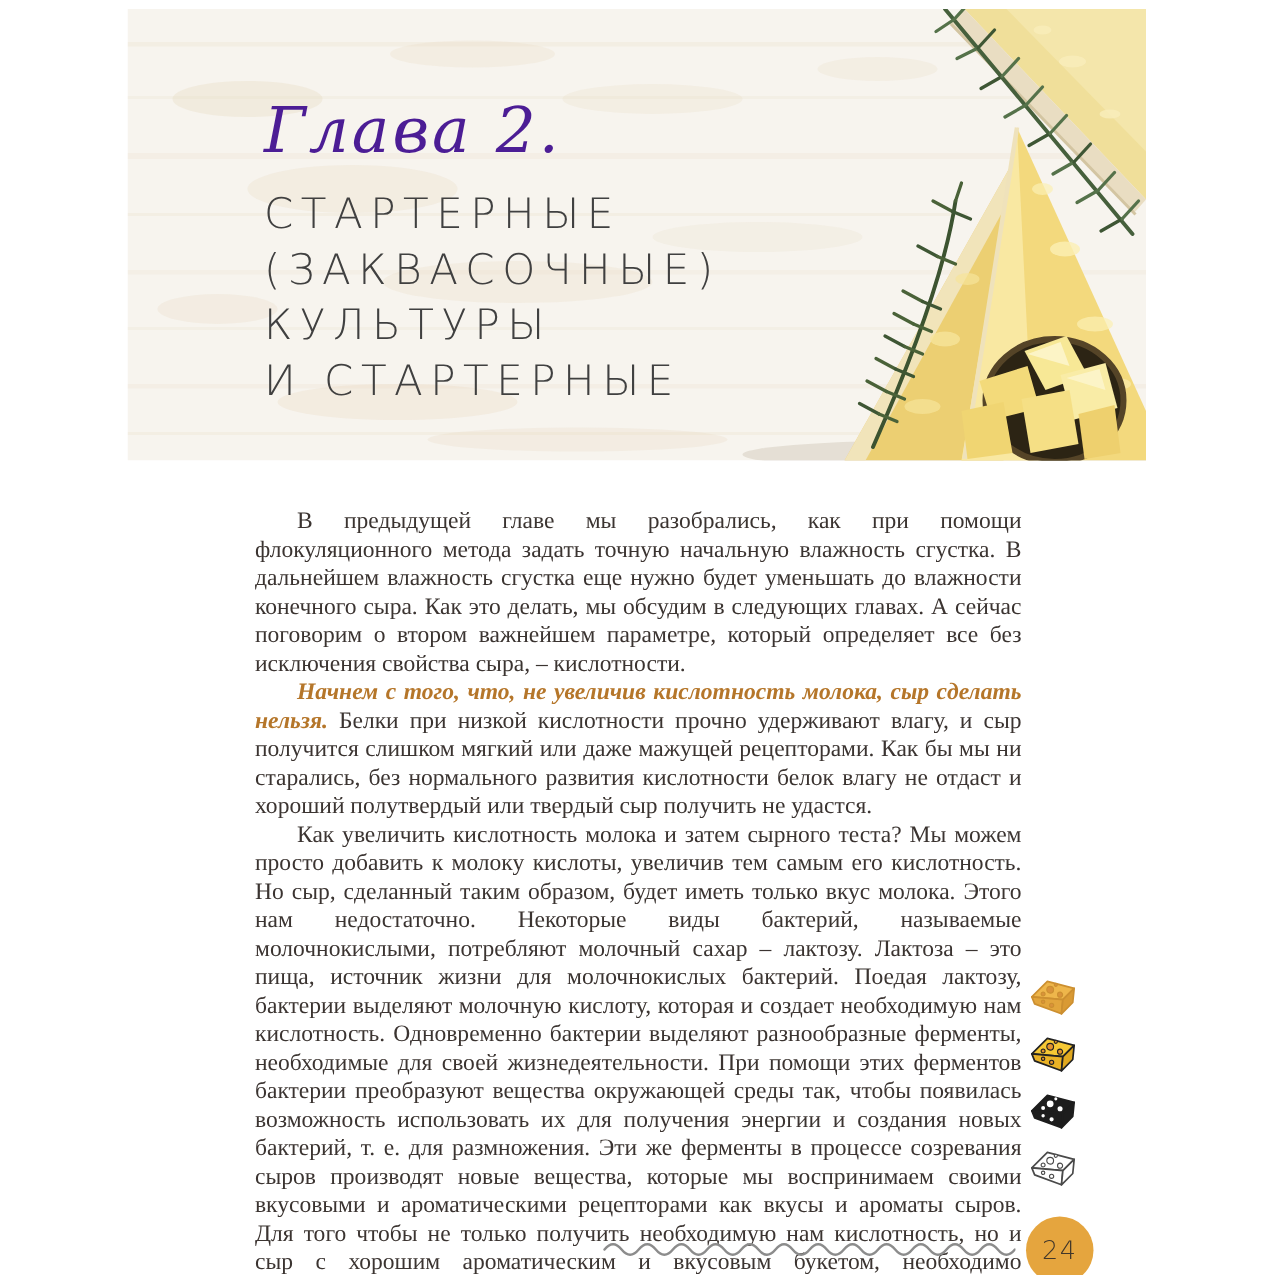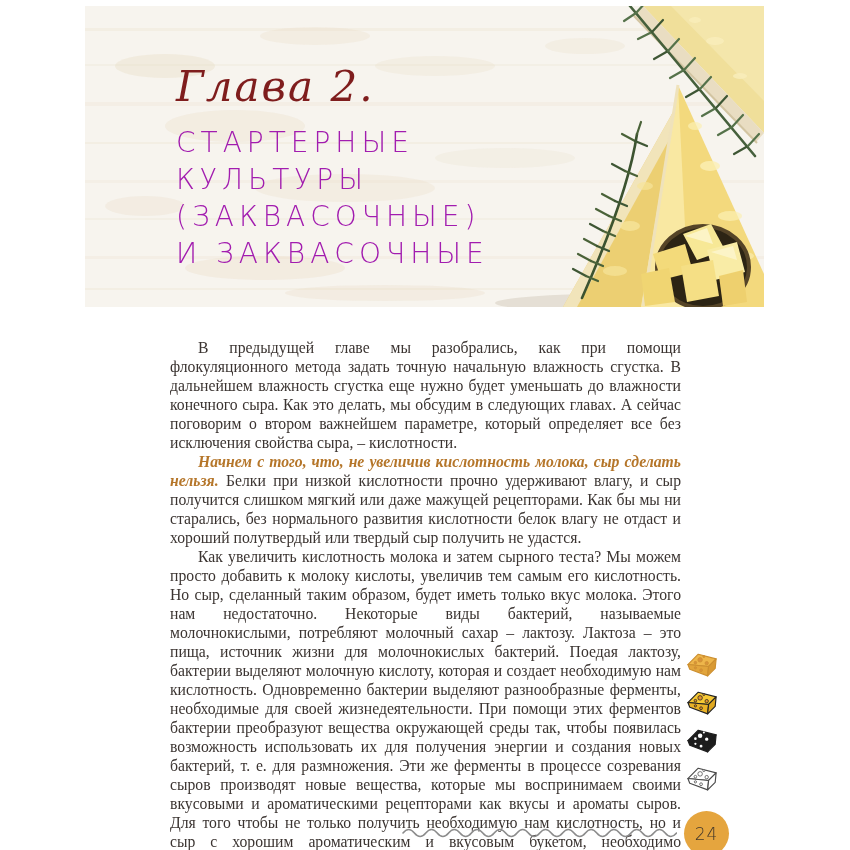--- a/index.html
+++ b/index.html
@@ -5,27 +5,27 @@
   html,body{margin:0;padding:0;}
   body{
     width:850px;height:850px;position:relative;overflow:hidden;
     background:#ffffff;
     font-family:"Liberation Serif", serif;
   }
   .photo{position:absolute;left:85px;top:6px;width:679px;height:301px;}
   .chapter-script{
     position:absolute;left:176px;top:62px;
     font-family:"DejaVu Serif", serif;font-style:italic;
-    font-size:42px;color:#7f1d1d;letter-spacing:2px;
+    font-size:42px;color:#4c1d95;letter-spacing:2px;
   }
   .chapter-title{
     position:absolute;left:176px;top:124px;
     font-family:"DejaVu Sans", sans-serif;font-weight:200;
     font-size:28px;line-height:37px;letter-spacing:5px;
-    color:#a21caf;
+    color:#404040;
   }
   .chapter-title span{display:block;white-space:nowrap;}
   .body-text{
     position:absolute;left:170px;top:338px;width:511px;
     font-size:15.7px;line-height:19px;color:#3b3431;
     text-align:justify;
   }
   .body-text p{margin:0;text-indent:28px;}
   .accent{color:#b5762a;font-weight:bold;font-style:italic;}
   .icons-col{
@@ -149,23 +149,23 @@
     <line x1="506" y1="255" x2="493" y2="248"></line>
       <line x1="506" y1="255" x2="518" y2="260"></line>
     <line x1="501" y1="270" x2="488" y2="263" stroke="#3e5634"></line>
       <line x1="501" y1="270" x2="513" y2="275"></line>
   </g>
 </svg>
 
 <div class="chapter-script">Глава 2.</div>
 <div class="chapter-title">
   <span>СТАРТЕРНЫЕ</span>
+  <span>(ЗАКВАСОЧНЫЕ)</span>
   <span>КУЛЬТУРЫ</span>
-  <span>(ЗАКВАСОЧНЫЕ)</span>
-  <span>И ЗАКВАСОЧНЫЕ</span>
+  <span>И СТАРТЕРНЫЕ</span>
 </div>
 
 <div class="body-text">
   <p><span>В предыдущей главе мы разобрались, как при помощи флокуляционного метода задать точную начальную влажность сгустка. В дальнейшем влажность сгустка еще нужно будет уменьшать до влажности конечного сыра. Как это делать, мы обсудим в следующих главах. А сейчас поговорим о втором важнейшем параметре, который определяет все без исключения свойства сыра, – кислотности.</span></p>
   <p>
     <span class="accent">Начнем с того, что, не увеличив кислотность молока, сыр сделать нельзя.</span>
     <span>Белки при низкой кислотности прочно удерживают влагу, и сыр получится слишком мягкий или даже мажущей рецепторами. Как бы мы ни старались, без нормального развития кислотности белок влагу не отдаст и хороший полутвердый или твердый сыр получить не удастся.</span>
   </p>
   <p><span>Как увеличить кислотность молока и затем сырного теста? Мы можем просто добавить к молоку кислоты, увеличив тем самым его кислотность. Но сыр, сделанный таким образом, будет иметь только вкус молока. Этого нам недостаточно. Некоторые виды бактерий, называемые молочнокислыми, потребляют молочный сахар – лактозу. Лактоза – это пища, источник жизни для молочнокислых бактерий. Поедая лактозу, бактерии выделяют молочную кислоту, которая и создает необходимую нам кислотность. Одновременно бактерии выделяют разнообразные ферменты, необходимые для своей жизнедеятельности. При помощи этих ферментов бактерии преобразуют вещества окружающей среды так, чтобы появилась возможность использовать их для получения энергии и создания новых бактерий, т. е. для размножения. Эти же ферменты в процессе созревания сыров производят новые вещества, которые мы воспринимаем своими вкусовыми и ароматическими рецепторами как вкусы и ароматы сыров. Для того чтобы не только получить необходимую нам кислотность, но и сыр с хорошим ароматическим и вкусовым букетом, необходимо использование молочнокислых</span></p>
 </div>

